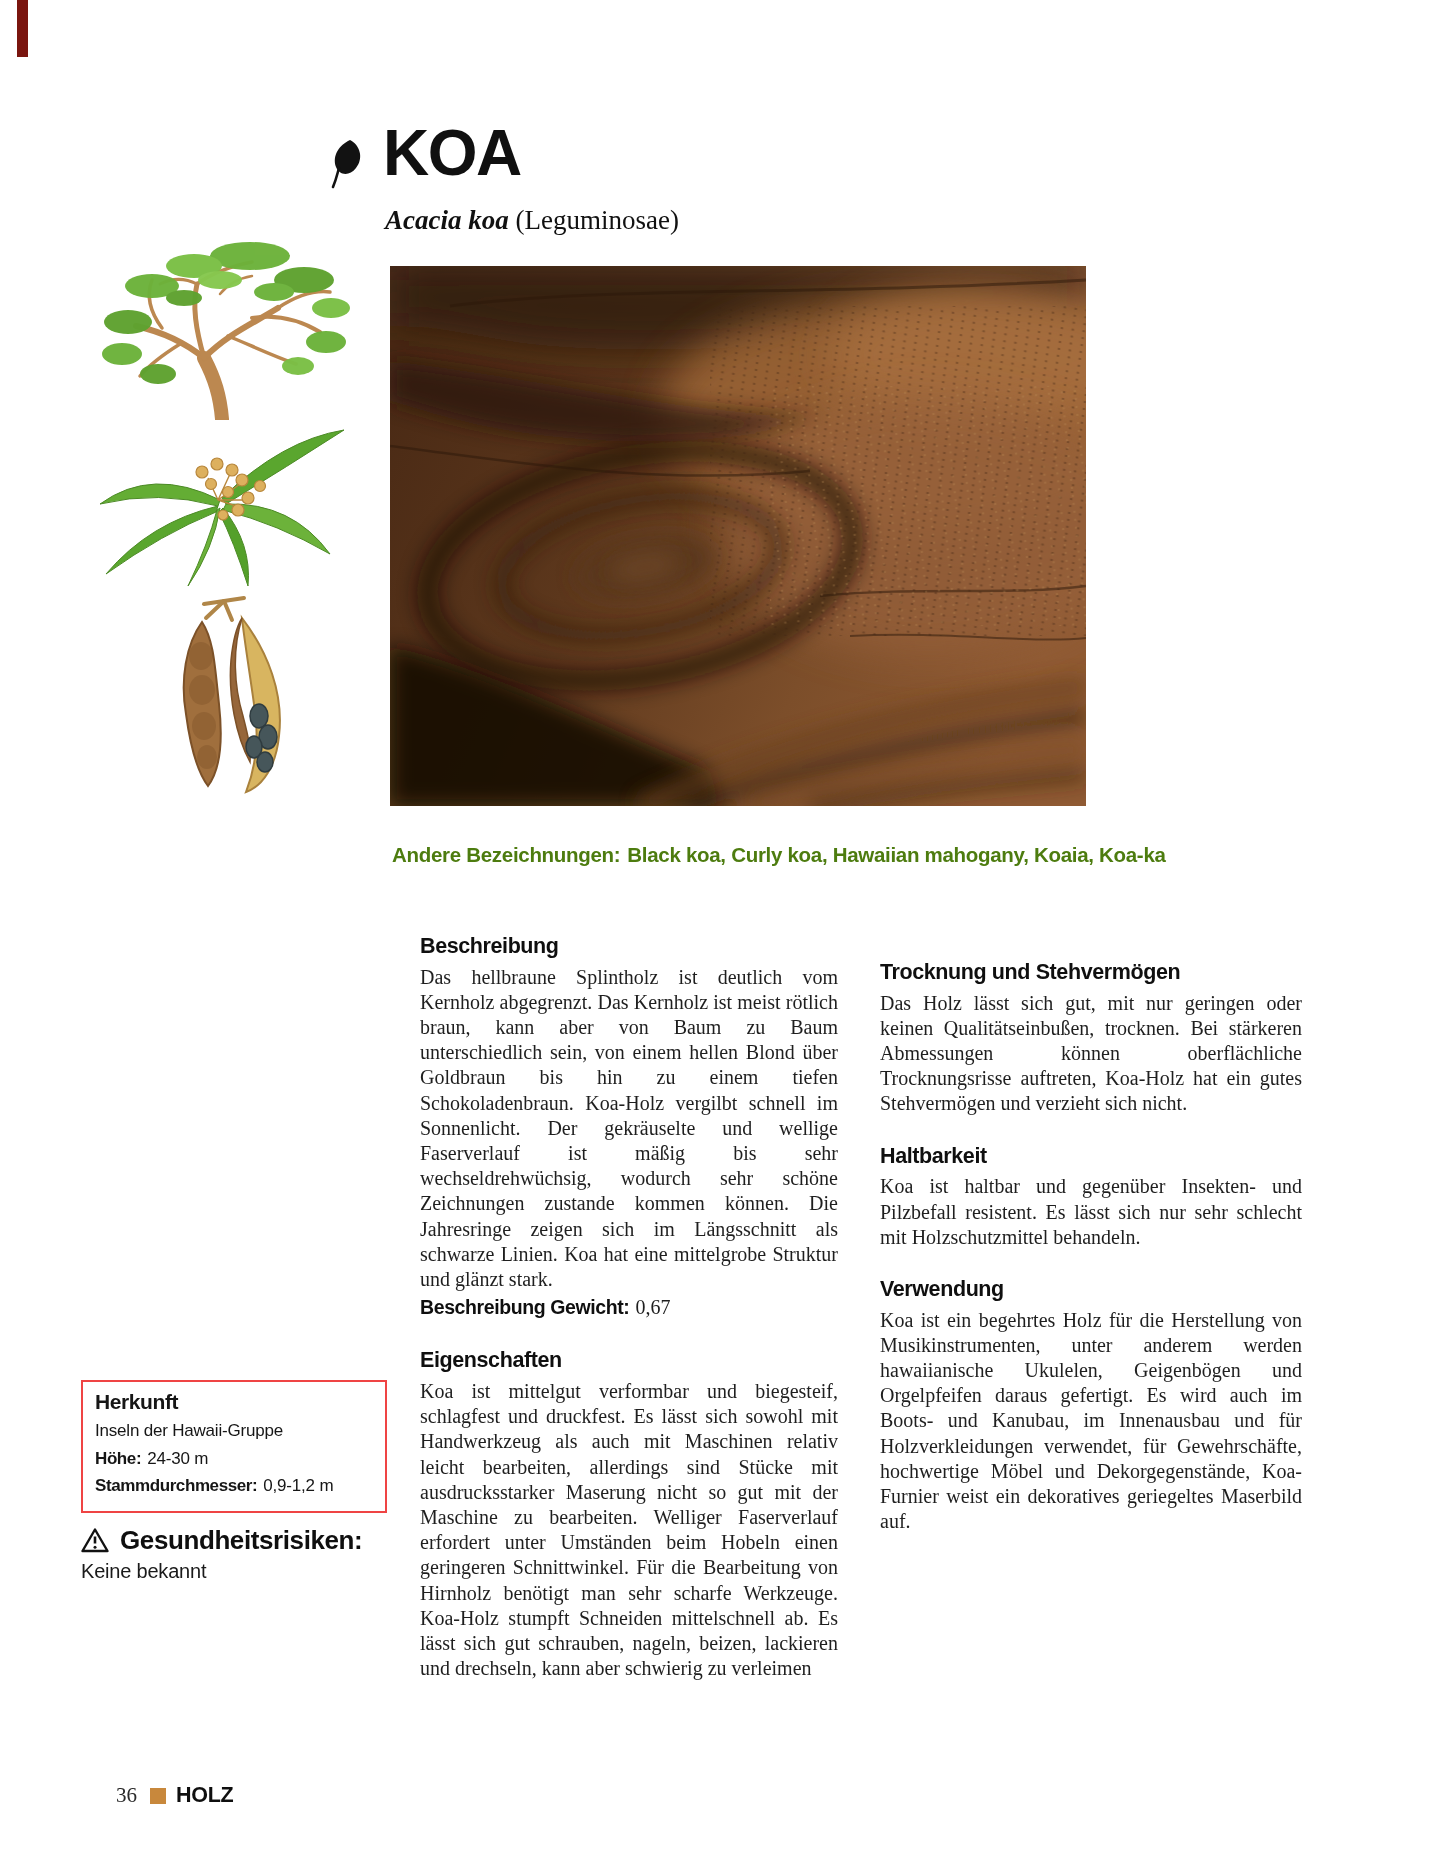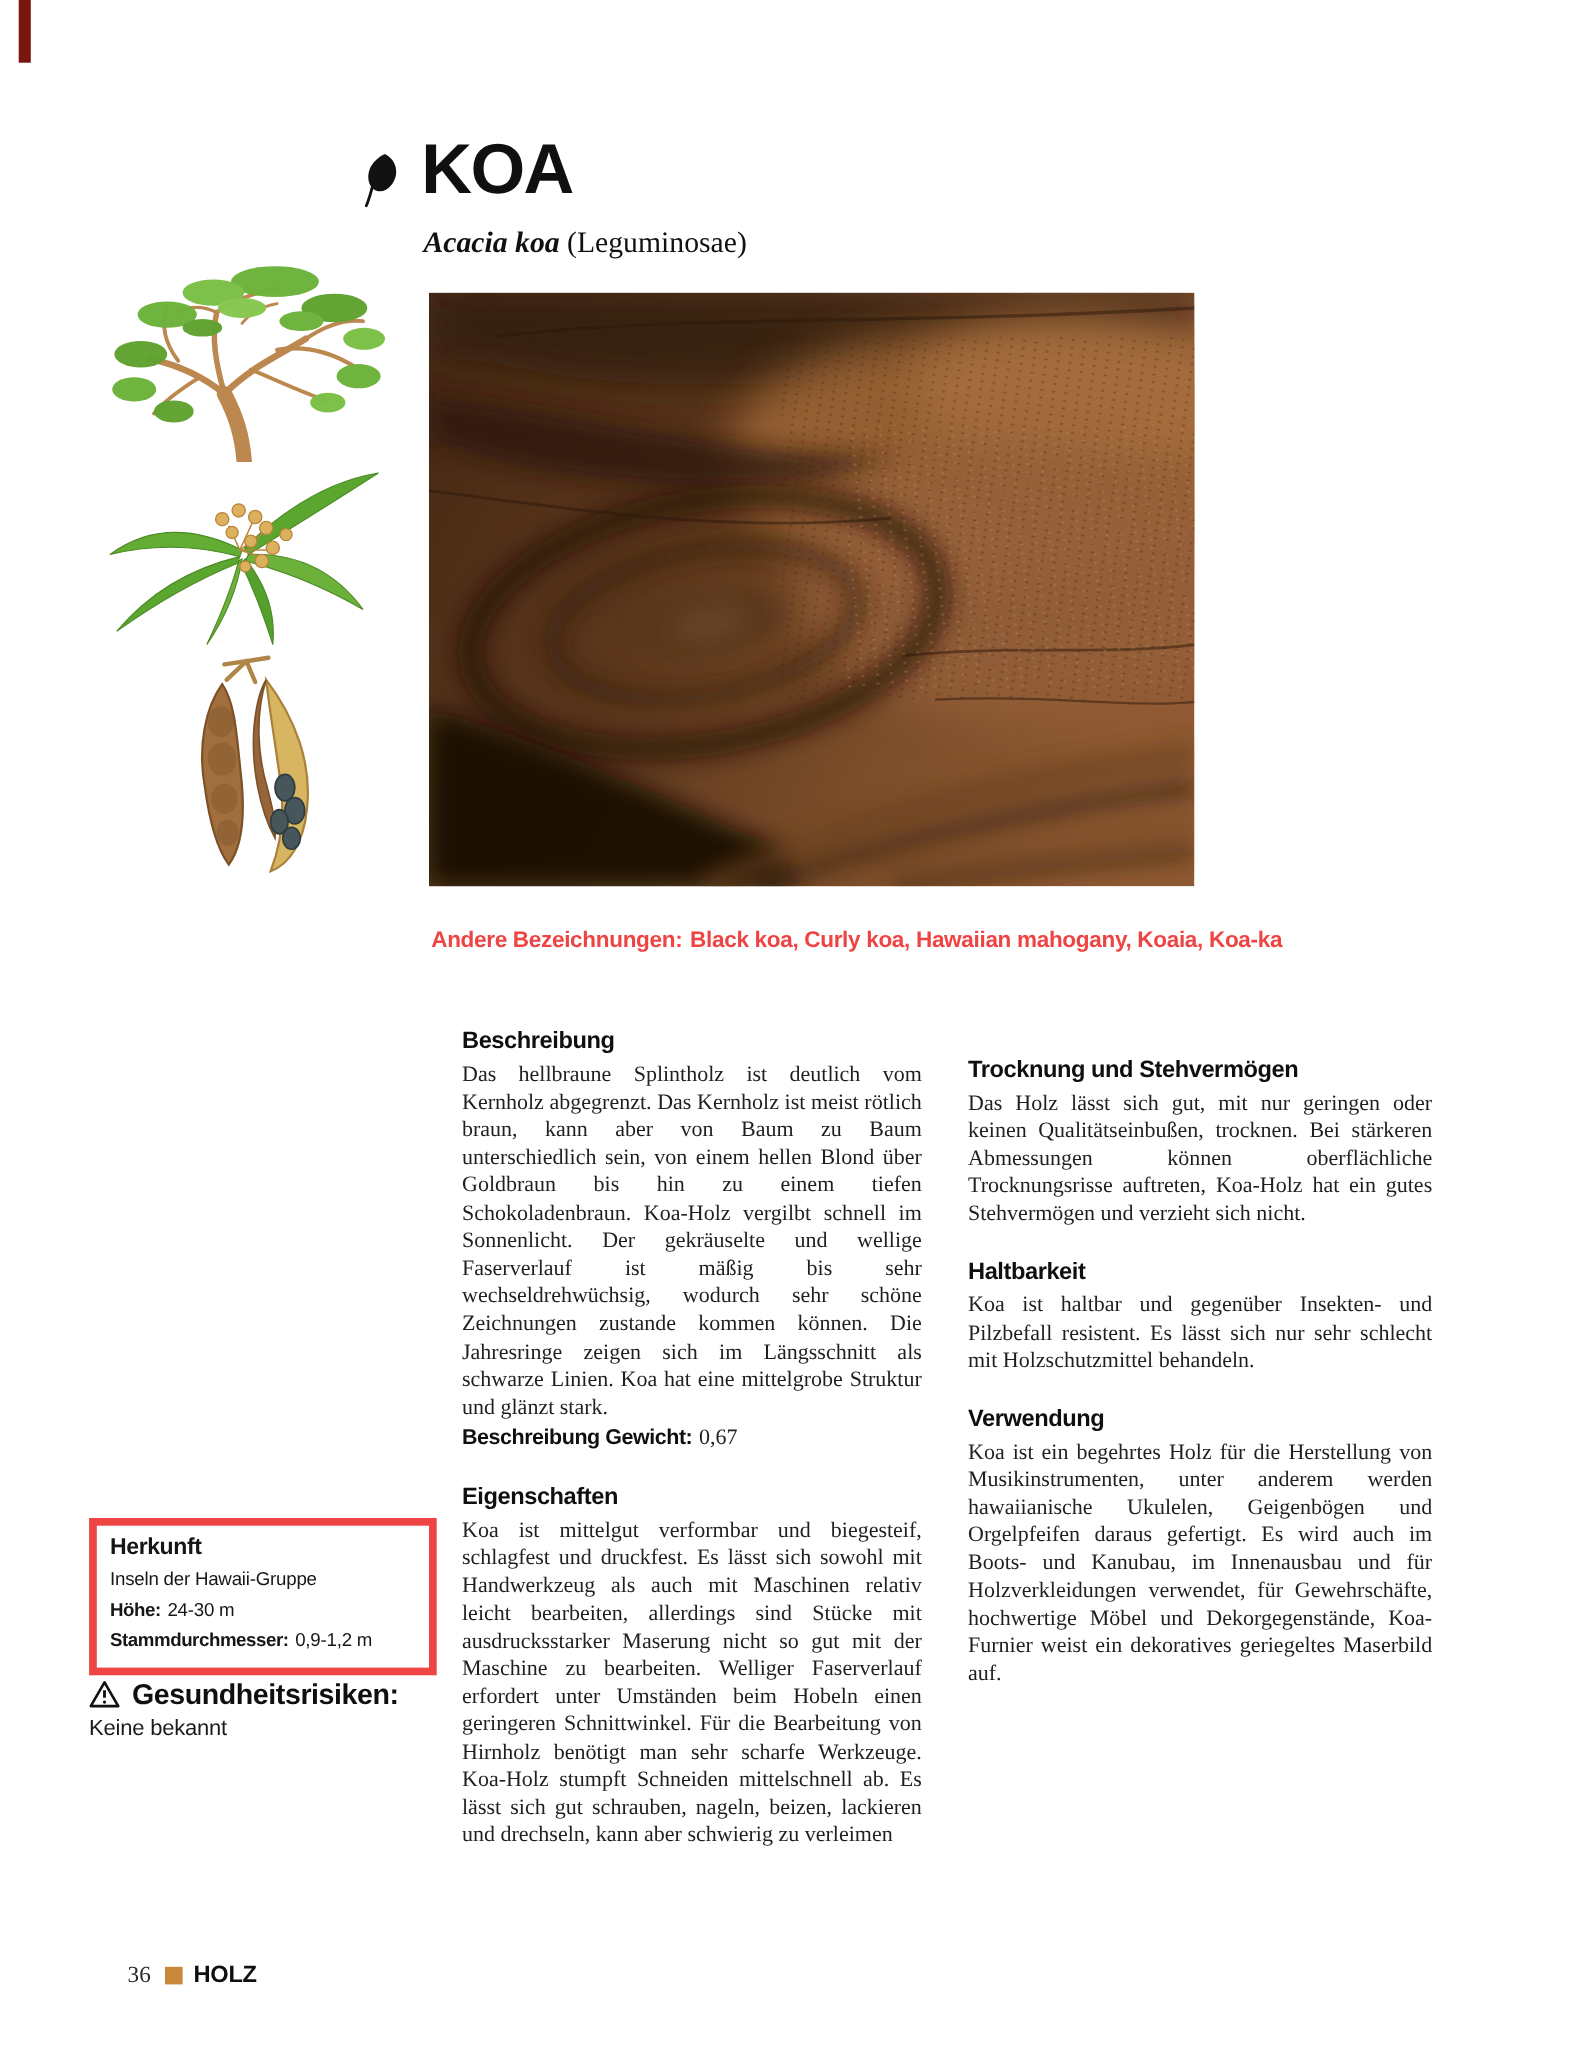--- a/index.html
+++ b/index.html
@@ -15,21 +15,21 @@
   .subtitle{position:absolute;left:385px;top:205px;font-size:27px;color:#111;}
   .subtitle em{font-style:italic;font-weight:bold;}
 
   
   .photo{position:absolute;left:390px;top:266px;width:696px;height:540px;overflow:hidden;}
   .photo svg{display:block;width:100%;height:100%;}
 
   
   .other-names{position:absolute;left:392px;top:843px;width:960px;
                font-family:"Liberation Sans",sans-serif;font-weight:700;font-size:20.5px;
-               letter-spacing:-0.3px;color:#ef4444;}
+               letter-spacing:-0.3px;color:#4d7c0f;}
   .other-names b{margin-right:7px;font-weight:700;}
 
   
   .illu{position:absolute;}
   .illu-tree{left:100px;top:236px;}
   .illu-leaf{left:90px;top:422px;}
   .illu-pods{left:146px;top:594px;}
 
   
   .col{position:absolute;top:933px;text-align:justify;font-size:20px;line-height:25.2px;color:#1f1f1f;}
@@ -39,21 +39,21 @@
   .col h2{font-family:"Liberation Sans",sans-serif;font-weight:700;font-size:21.5px;
           letter-spacing:-0.4px;color:#0f0f0f;margin:28px 0 6px 0;line-height:1.1;text-align:left;}
   .col-left h2:first-child{margin-top:2px;}
   .spec{margin-top:2px;white-space:nowrap;text-align:left;line-height:27px;}
   .spec-label{font-family:"Liberation Sans",sans-serif;font-weight:700;font-size:19.5px;
               letter-spacing:-0.4px;color:#0f0f0f;margin-right:6px;}
   .spec-value{font-size:20px;}
   .sup{font-size:18px;position:relative;top:-6px;margin-left:1px;}
 
   
-  .infobox{position:absolute;left:81px;top:1380px;width:278px;border:7px solid #ef4444;
+  .infobox{position:absolute;left:81px;top:1380px;width:278px;border:2px solid #ef4444;
            padding:8px 12px 11px 12px;font-family:"Liberation Sans",sans-serif;color:#161616;}
   .ib-title{font-weight:700;font-size:21px;letter-spacing:-0.4px;margin-bottom:3px;}
   .ib-line{font-size:17px;letter-spacing:-0.2px;line-height:27.5px;}
   .ib-line b{font-weight:700;margin-right:6px;letter-spacing:-0.4px;}
 
   
   .health{position:absolute;left:80px;top:1525px;display:flex;align-items:center;
           font-family:"Liberation Sans",sans-serif;}
   .health-label{font-weight:700;font-size:26px;letter-spacing:-0.4px;color:#0f0f0f;margin-left:10px;}
   .health-value{position:absolute;left:81px;top:1560px;font-family:"Liberation Sans",sans-serif;

